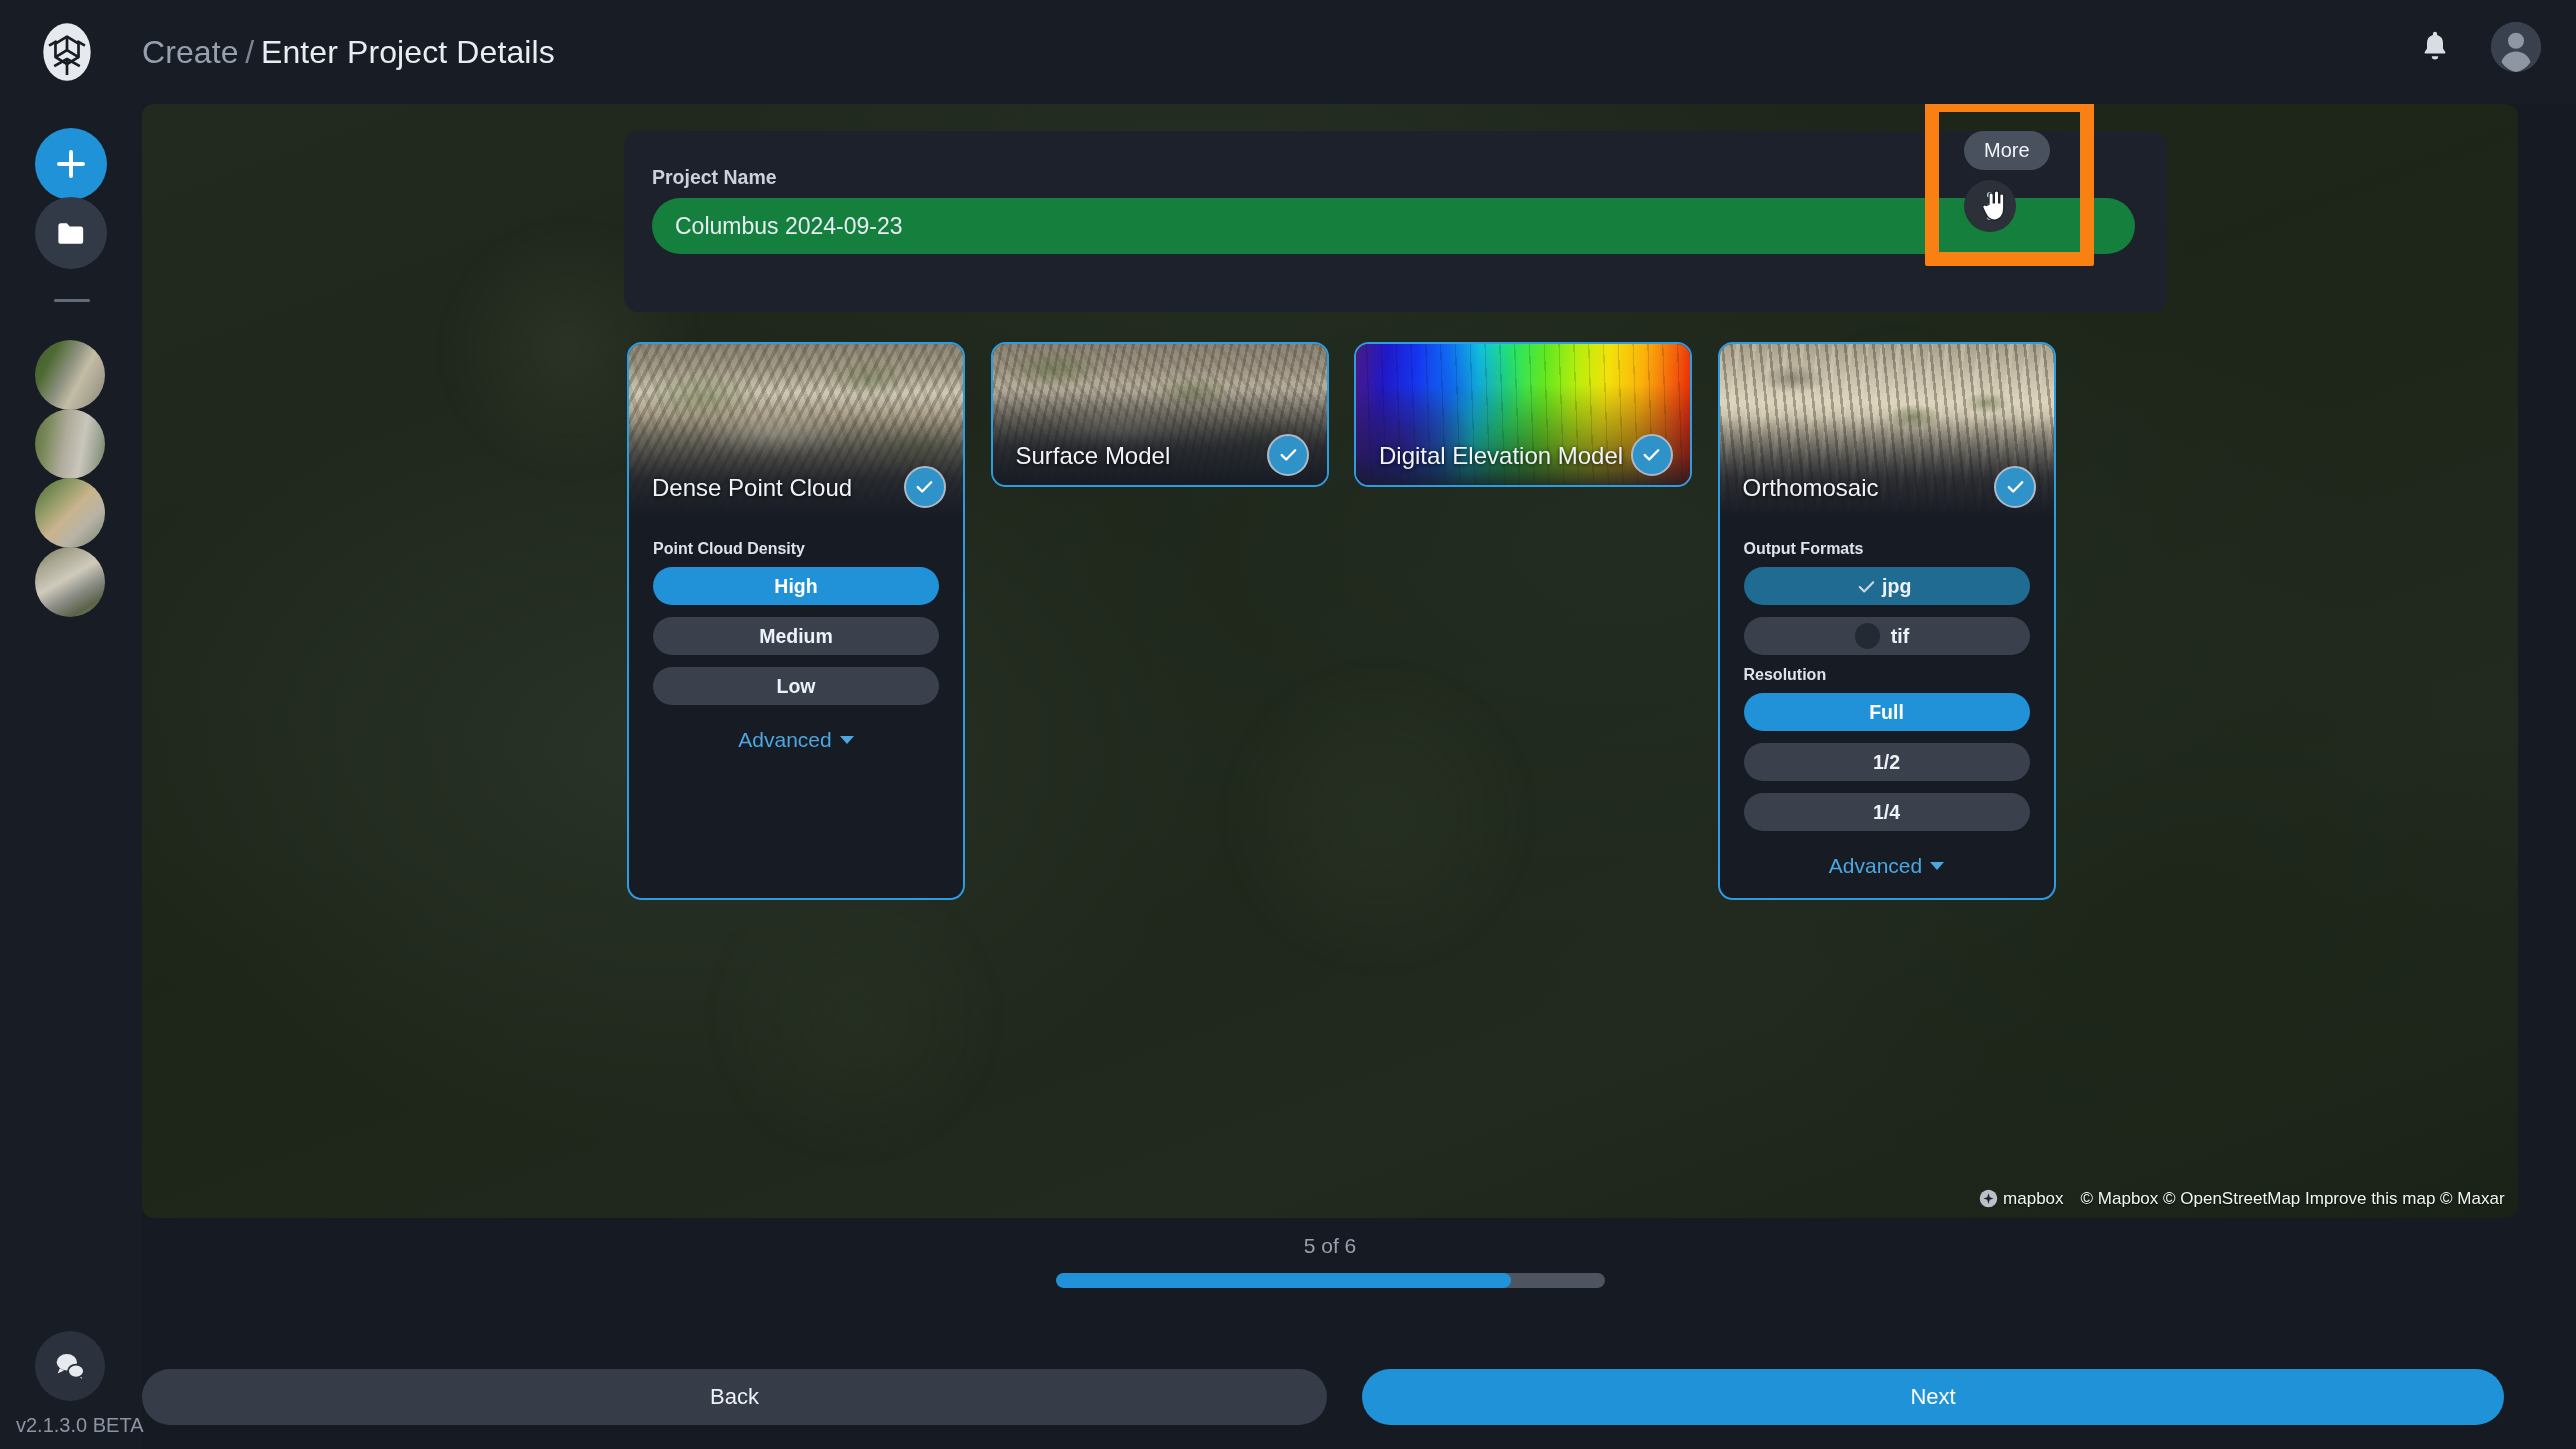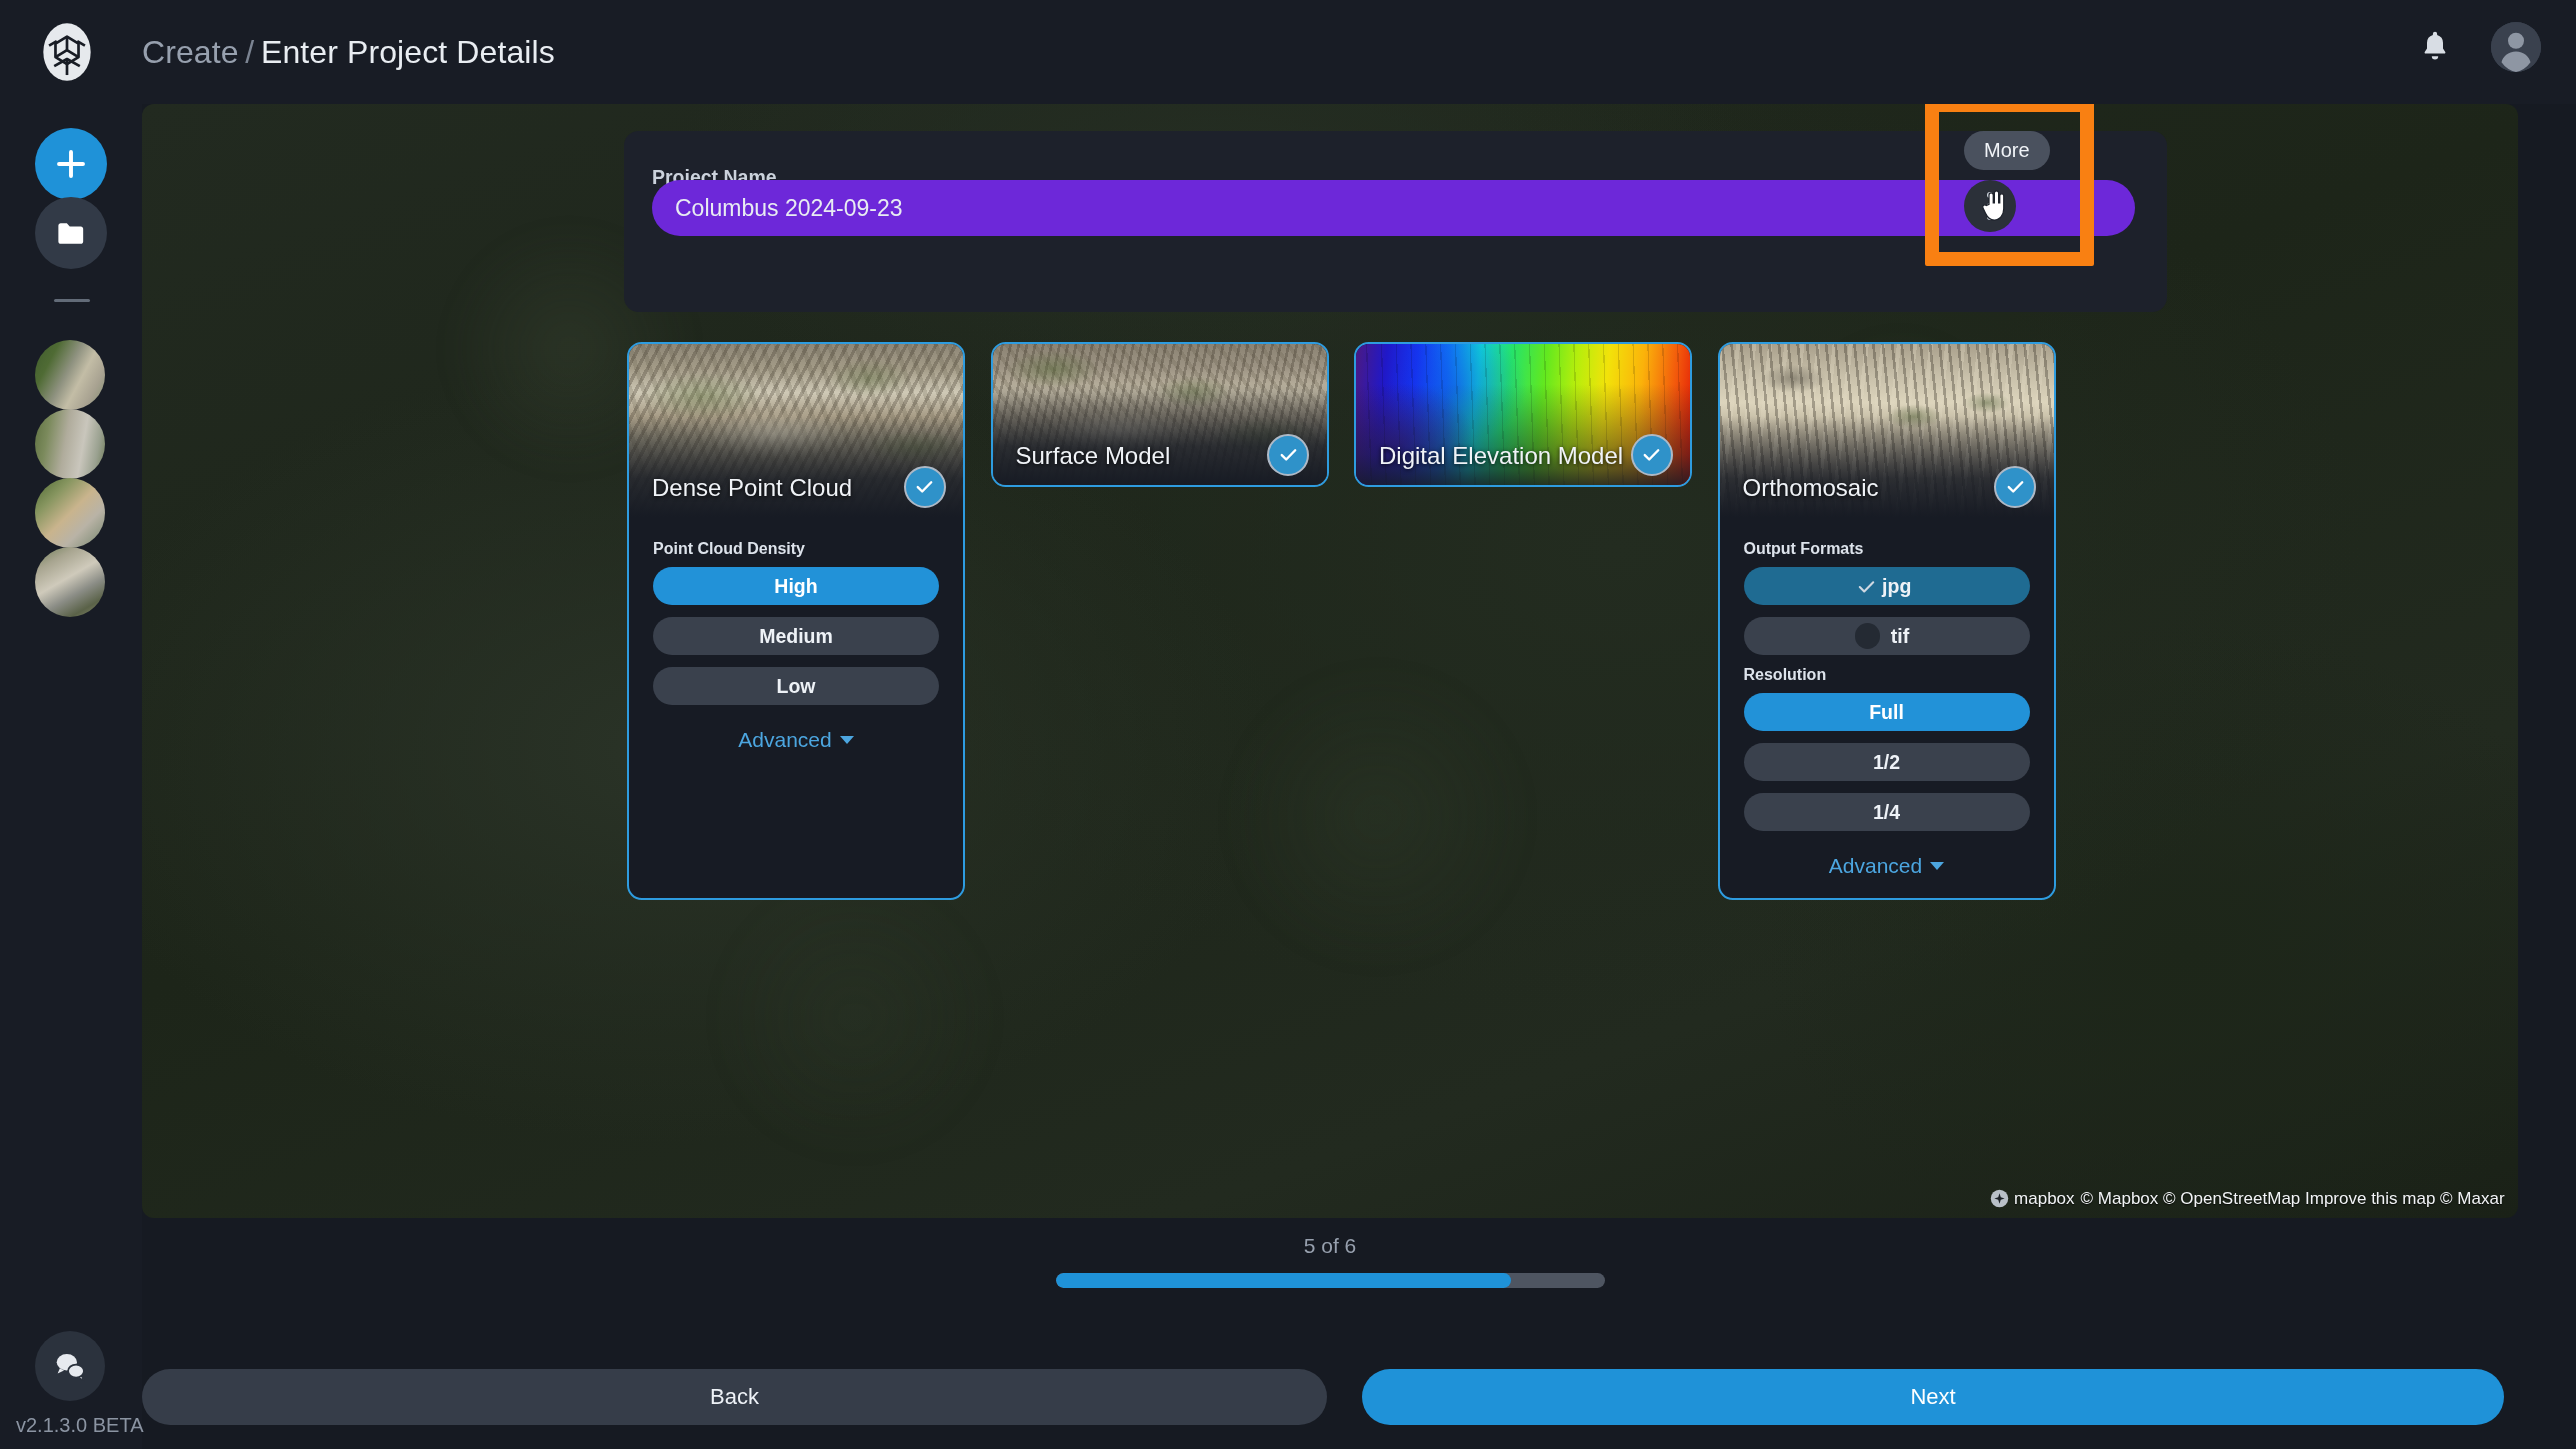--- a/index.html
+++ b/index.html
@@ -87,42 +87,42 @@
     content: ""; position: absolute; inset: 0;
     background:
       radial-gradient(circle 174px at 18% 22%, rgba(70,82,60,.28), transparent 70%),
       radial-gradient(circle 215px at 52% 64%, rgba(60,74,52,.22), transparent 70%),
       radial-gradient(circle 148px at 74% 30%, rgba(48,62,44,.25), transparent 70%),
       radial-gradient(circle 201px at 30% 82%, rgba(55,68,48,.18), transparent 70%);
     filter: blur(12px);
   }
   .attrib {
     position: absolute; right: 13.4px; bottom: 9.4px;
-    display: flex; align-items: center; gap: 6px;
+    display: flex; align-items: center; gap: 17px;
     font-size: 17px; color: #f2f4f6; z-index: 6;
     text-shadow: 0 0.7px 1.3px rgba(0,0,0,.8);
     white-space: nowrap;
   }
   .mapbox-logo { display:flex; align-items:center; gap: 4.7px; }
 
   
   .panel {
     position: absolute; left: 624px; top: 131px;
     width: 1543px; height: 181px;
     background: #1d212b; border-radius: 14.8px;
     z-index: 12;
   }
   .panel-label {
     position: absolute; left: 28px; top: 35px;
     font-size: 19.5px; color: #cbd2dc; font-weight: 600;
   }
   .name-input {
-    position: absolute; left: 28px; top: 49px;
+    position: absolute; left: 28px; top: 67px;
     width: 1483px; height: 56px;
-    background: #6d28d9; border-radius: 28px; border: none;
+    background: #15803d; border-radius: 28px; border: none;
     color: #e8ecf2; font-size: 23px;
     padding: 0 23px;
     font-family: "Liberation Sans", sans-serif;
   }
 
   
   .more-tip {
     position: absolute; left: 1964px; top: 131px;
     padding: 8px 20px; border-radius: 21.5px;
     background: #4a515e; color: #f1f4f8; font-size: 20px;

